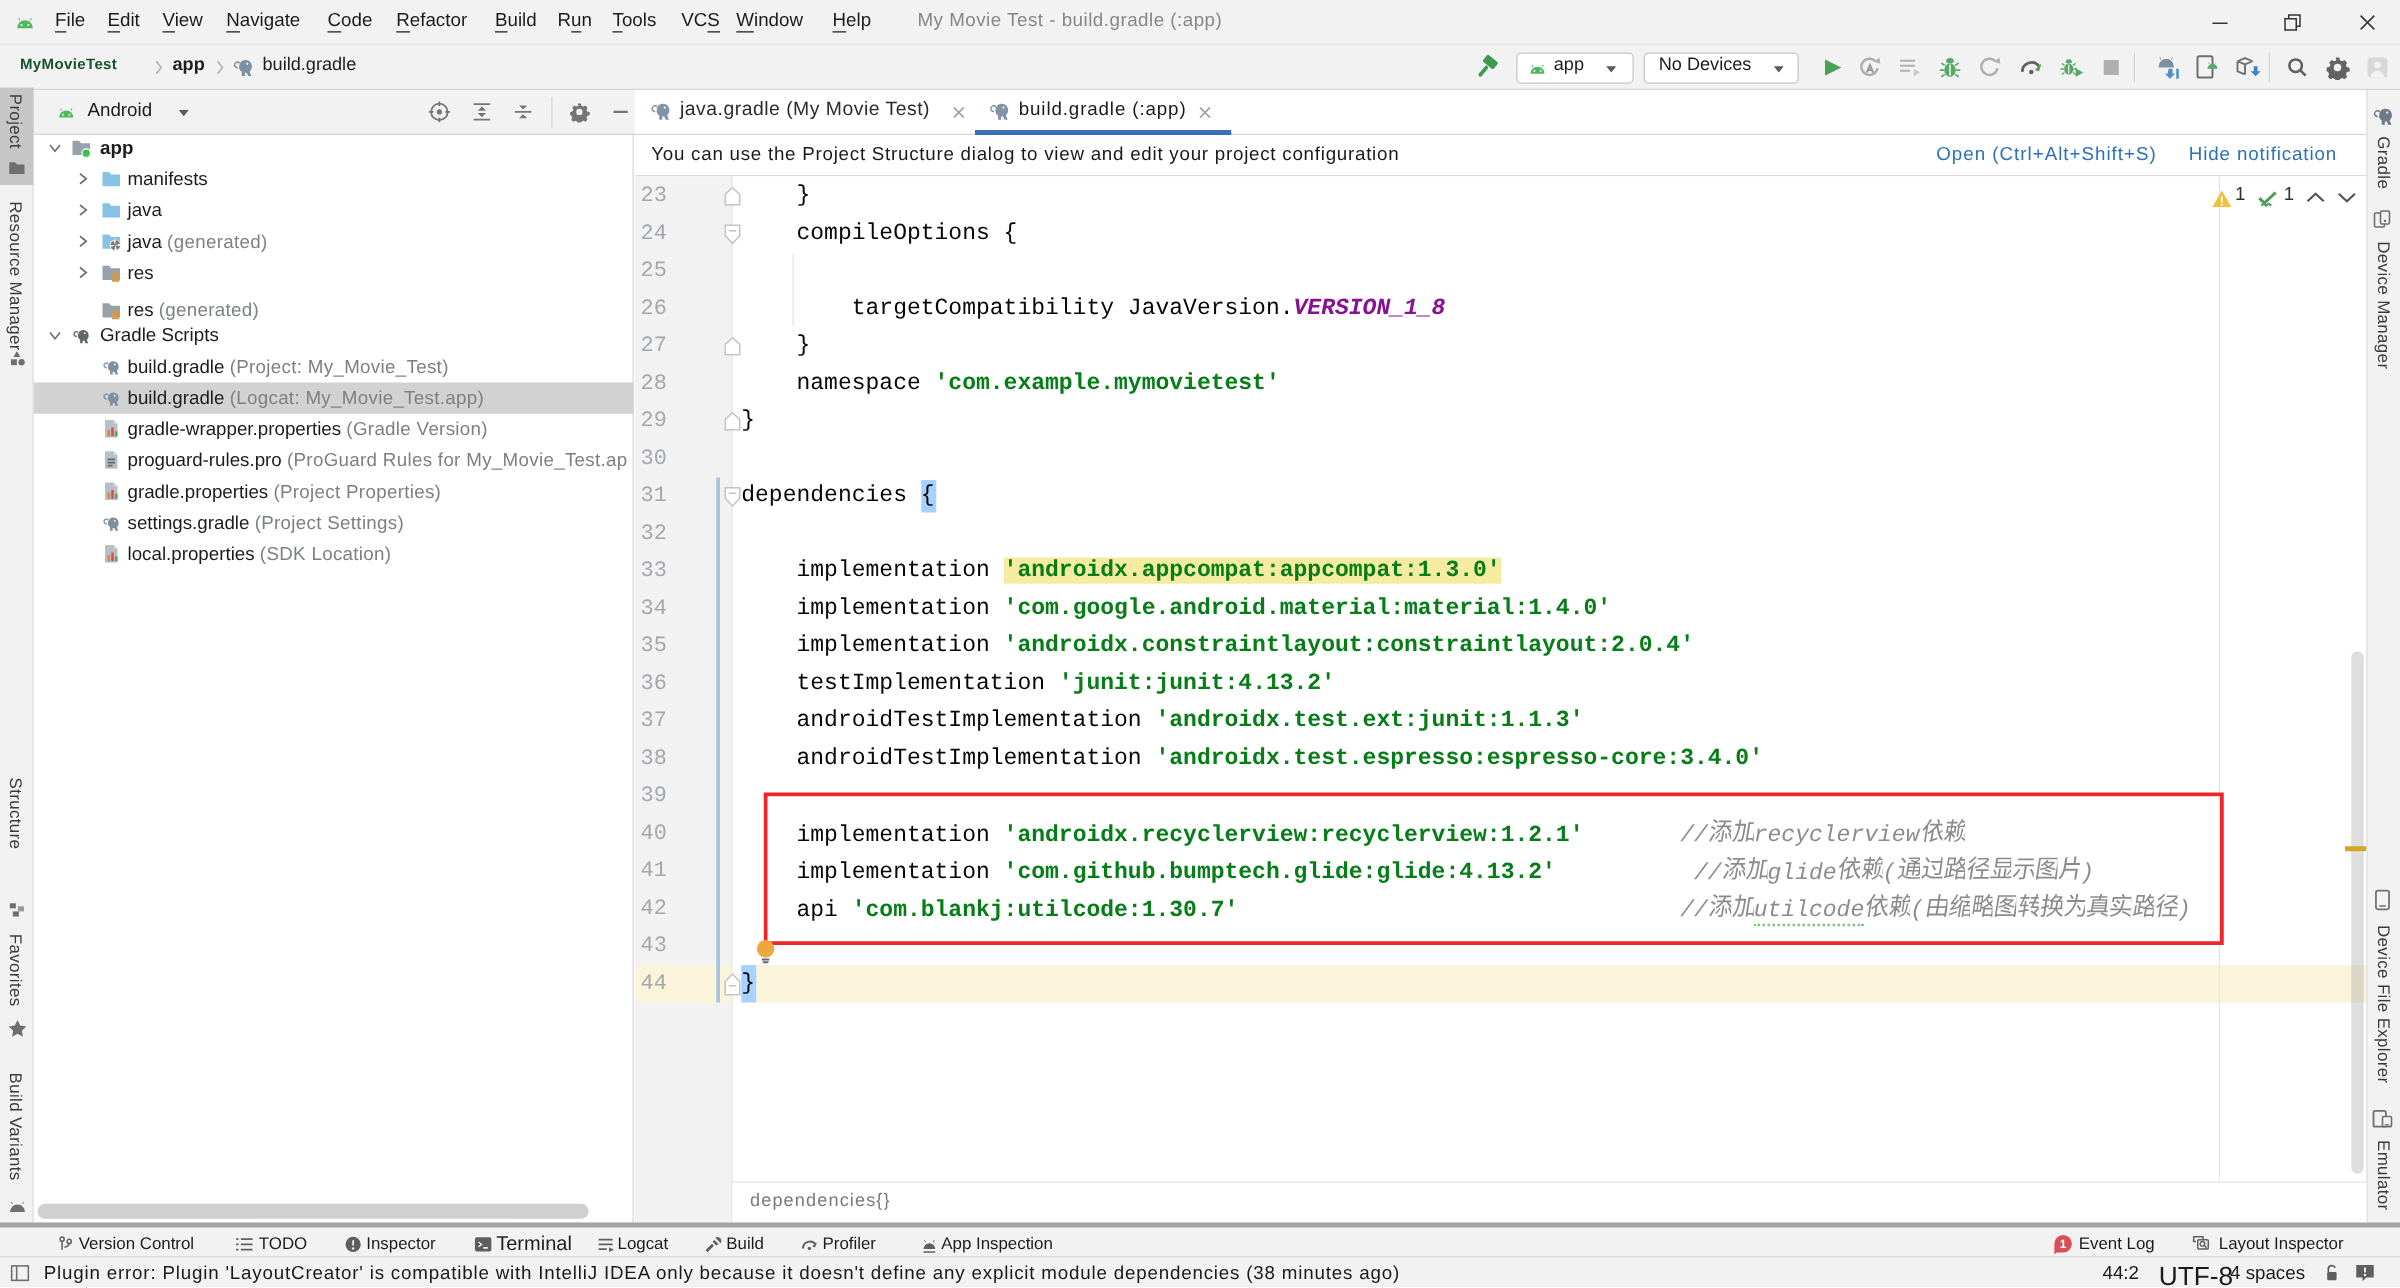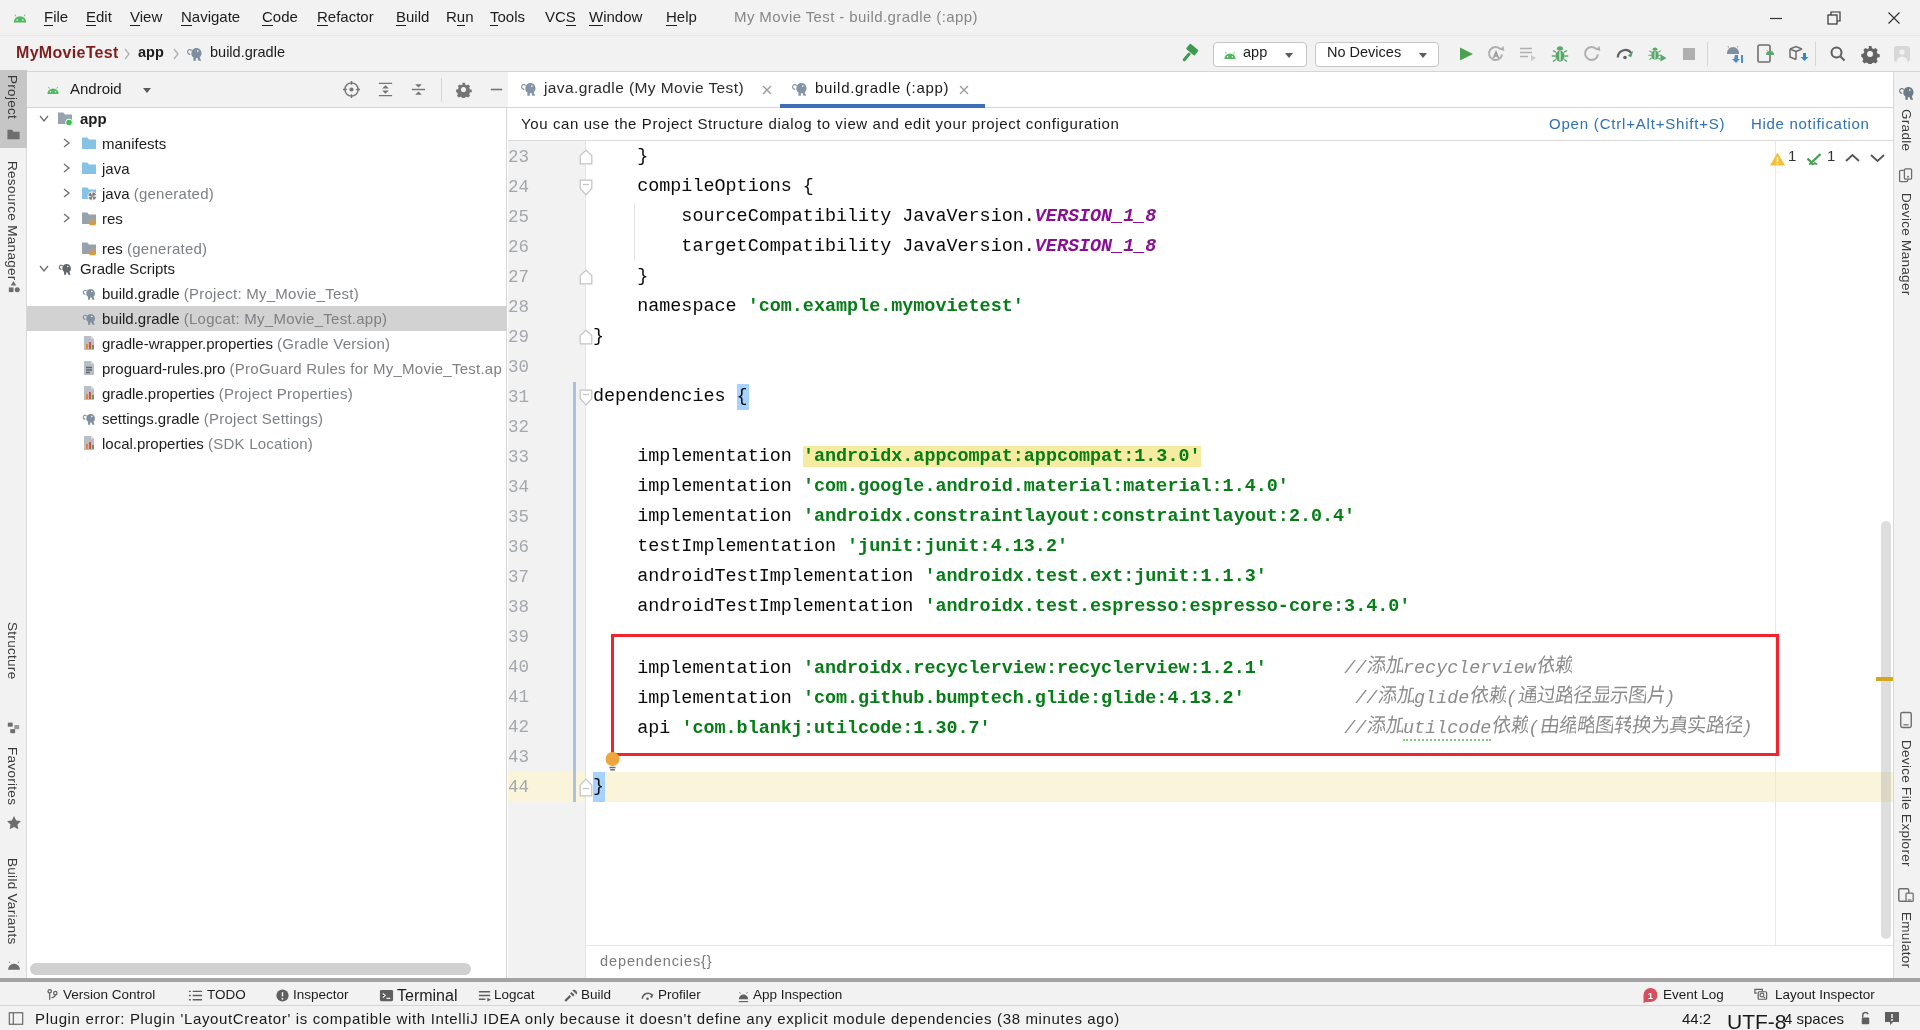--- a/index.html
+++ b/index.html
@@ -21,21 +21,21 @@
 #statusbar{position:absolute;left:0;top:1005px;width:1920px;height:25px;background:#f2f2f2;border-top:1px solid #d5d5d5}
 
 .menu{font-size:15px;color:#1c1c1c}
 .menu u{text-decoration:none;border-bottom:1px solid #1c1c1c;padding-bottom:0px}
 .gray{color:#878787}
 .lnk{color:#2e71b8}
 .vtext{writing-mode:vertical-lr;text-orientation:mixed;font-size:13.5px;color:#3a3a3a;letter-spacing:.3px}
 
 .cl{position:absolute;left:85px;height:30px;line-height:30px;white-space:pre;
  font-family:"Liberation Mono",monospace;font-size:18.42px;color:#080808}
-.ln{position:absolute;width:30px;text-align:left;left:0px;height:30px;line-height:30px;
+.ln{position:absolute;width:30px;text-align:center;left:0px;height:30px;line-height:30px;
  font-family:"Liberation Mono",monospace;font-size:17.5px;color:#a4a7ab}
 .s{color:#067d17;font-weight:bold}
 .v{color:#871094;font-style:italic;font-weight:bold}
 .cm{color:#8c8c8c;font-style:italic}
 .cm svg{vertical-align:-5.5px}
 .hl{background:#f5eca2}
 .br{background:transparent}
 .wv{border-bottom:2px dotted #7cc97c}
 
 .trow{position:absolute;left:0;height:25px;line-height:25px;font-size:15px;color:#1c1c1c;white-space:pre}
@@ -76,21 +76,21 @@
           <rect x="4" y="7" width="9" height="9"></rect>
           <path d="M7 7V4h9v9h-3"></path>
         </g>
       </svg>
  <svg class="abs" style="left:1884px;top:8px" width="20" height="20" viewBox="0 0 20 20">
         <path stroke="#333" stroke-width="1.2" d="m4.5 4.5 11 11m0-11-11 11"></path>
       </svg>
 </div>
 
 <div id="toolbar">
- <div class="abs" style="left:16px;top:8px;font-size:16px;letter-spacing:.3px;font-weight:bold;color:#7f1d1d">MyMovieTest</div>
+ <div class="abs" style="left:16px;top:8px;font-size:12px;letter-spacing:.3px;font-weight:bold;color:#14532d">MyMovieTest</div>
  <svg class="abs" style="left:121px;top:11px" width="12" height="14" viewBox="0 0 12 14">
         <path fill="none" stroke="#b0b0b0" stroke-width="1.3" d="m4 2 4 5-4 5"></path>
       </svg>
  <div class="abs" style="left:138px;top:8px;font-size:14.5px;font-weight:bold;color:#1c1c1c">app</div>
  <svg class="abs" style="left:170px;top:11px" width="12" height="14" viewBox="0 0 12 14">
         <path fill="none" stroke="#b0b0b0" stroke-width="1.3" d="m4 2 4 5-4 5"></path>
       </svg>
  <svg class="abs" style="left:185px;top:10px" width="19" height="16" viewBox="0 0 24 20">
         <g fill="#7e90a0">
           <path d="M8.2 7.9C8.6 4.6 11.2 2.5 14.3 2.5c3.8 0 6.6 2.8 6.6 6.6 0 2.1-.9 3.9-2.3 5.1l1.8 4.3h-3.3l-1.4-3.3c-.4.1-.9.1-1.4.1h-.6v3.2h-3.1v-4.3c-1.5-.9-2.5-2.4-2.7-4.2z"></path>
@@ -481,21 +481,20 @@
         <path stroke="#c4c4c4" stroke-width="1.2" d="M4 10.5h6"></path>
       </svg>
 
  <div class="abs" style="left:65px;top:241px;width:3px;height:420px;background:#a9c2e0"></div>
 
  <div class="abs" style="left:126px;top:62px;width:1px;height:58px;background:#e3e3e3"></div>
 
  <div class="abs" style="left:1267px;top:0;width:1px;height:804px;background:#e8e8e8"></div>
  <div class="cl" style="top:1px">    }</div>
 <div class="cl" style="top:31px">    compileOptions {</div>
-<div class="cl" style="top:61px">        sourceCompatibility JavaVersion.<span class="v">VERSION_1_8</span></div>
 <div class="cl" style="top:91px">        targetCompatibility JavaVersion.<span class="v">VERSION_1_8</span></div>
 <div class="cl" style="top:121px">    }</div>
 <div class="cl" style="top:151px">    namespace <span class="s">'com.example.mymovietest'</span></div>
 <div class="cl" style="top:181px">}</div>
 <div class="cl" style="top:211px"></div>
 <div class="cl" style="top:241px">dependencies <span class="br">{</span></div>
 <div class="cl" style="top:271px"></div>
 <div class="cl" style="top:301px">    implementation <span class="s hl">'androidx.appcompat:appcompat:1.3.0'</span></div>
 <div class="cl" style="top:331px">    implementation <span class="s">'com.google.android.material:material:1.4.0'</span></div>
 <div class="cl" style="top:361px">    implementation <span class="s">'androidx.constraintlayout:constraintlayout:2.0.4'</span></div>

